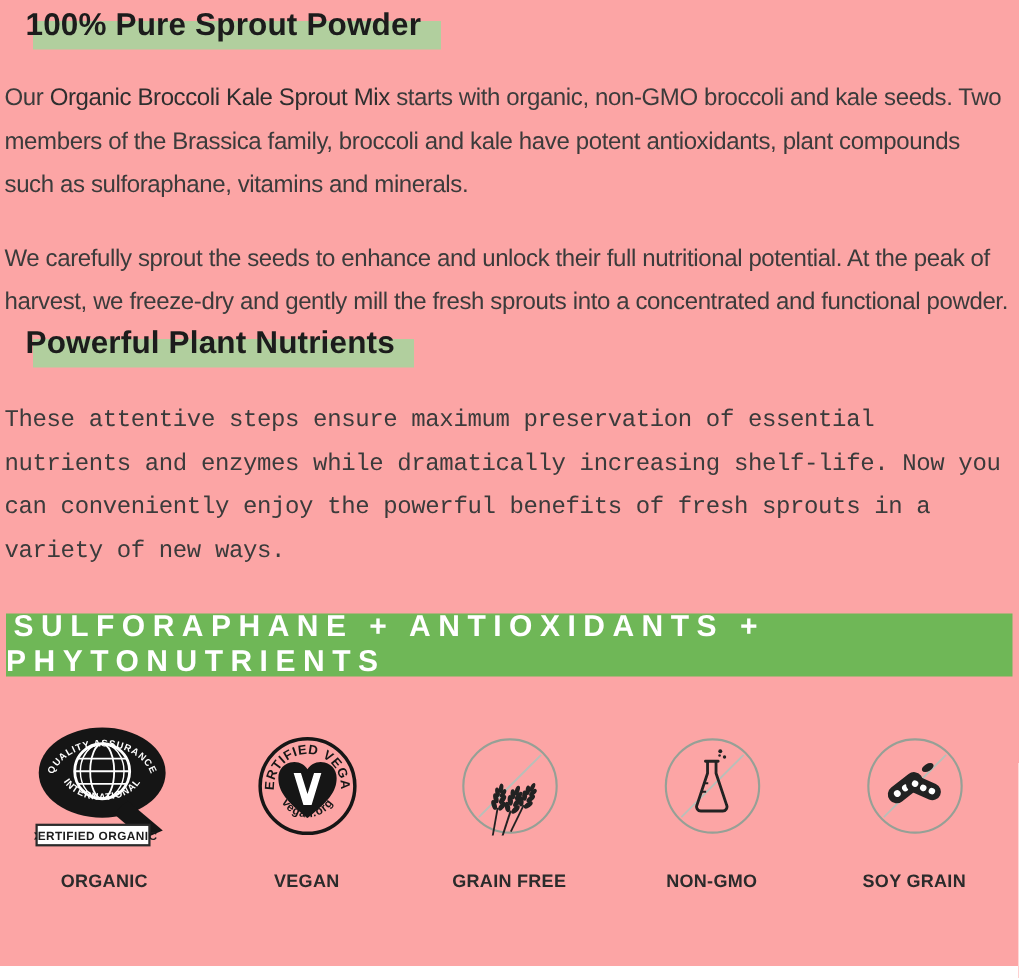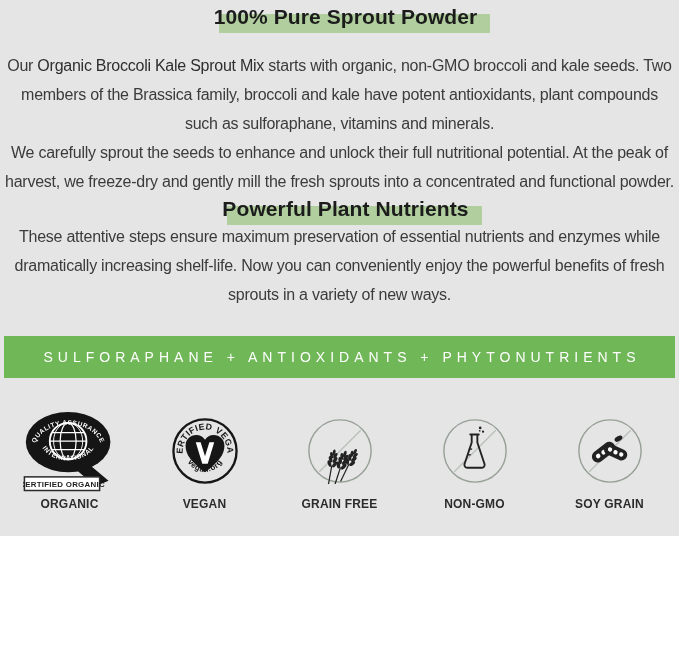--- a/index.html
+++ b/index.html
@@ -1,23 +1,22 @@
 <!DOCTYPE html>
 <html><head>
 <meta charset="utf-8">
 <style>
   html,body{margin:0;padding:0;background:#fff;}
   #page{
     position:relative;
-    width:679px;height:536px;
-    background:#e5e5e5;
+    width:679px;height:644px;
+    background:#fca5a5;
     font-family:"Liberation Sans", sans-serif;
     overflow:hidden;
     color:#3b3b3b;
-    text-align:center;
   }
   .content{padding:0 3px;}
   .headline{
     margin:0 0 0 14px;
     font-size:21px;
     line-height:26px;
     font-weight:700;
     color:#1c1c1c;
     letter-spacing:0.1px;
   }
@@ -38,51 +37,51 @@
     margin:0;
     font-size:16px;
     letter-spacing:-0.25px;
     line-height:29px;
     color:#3b3b3b;
     max-width:673px;
   }
   .h-1{margin-top:4px;}
   .p-1{margin-top:21px;}
   .h-2{margin-top:17px;}
-  .p-2{}
+  .p-2{margin-top:20px;}
   .h-3{}
-  .p-3{}
+  .p-3{margin-top:24px;font-family:Liberation Mono, monospace;}
   .bold-name{font-weight:400;color:#2e2e2e;}
   .banner{
     margin:27px 4px 0 4px;
     height:42px;
     background:#6fb757;
     display:flex;align-items:center;justify-content:center;
     color:#ffffff;
-    font-weight:400;
-    font-size:14px;
+    font-weight:700;
+    font-size:20px;
     letter-spacing:5px;
     text-indent:5px;
   }
   .badges{
     margin-top:30px;
     display:flex;
     padding:0 2px;
   }
   .badge{
     flex:1 1 0;
     display:flex;flex-direction:column;align-items:center;justify-content:flex-end;
     min-width:0;
   }
   .badge-art{
     height:86px;
     display:flex;align-items:center;justify-content:center;
   }
   .badge-label{
-    margin-top:3px;
+    margin-top:13px;
     font-size:12px;
     font-weight:700;
     letter-spacing:0.2px;
     color:#2b2b2b;
     white-space:nowrap;
   }
   svg{display:block;}
   svg text, svg textPath{font-family:"Liberation Sans", sans-serif;}
 </style>
 </head>

